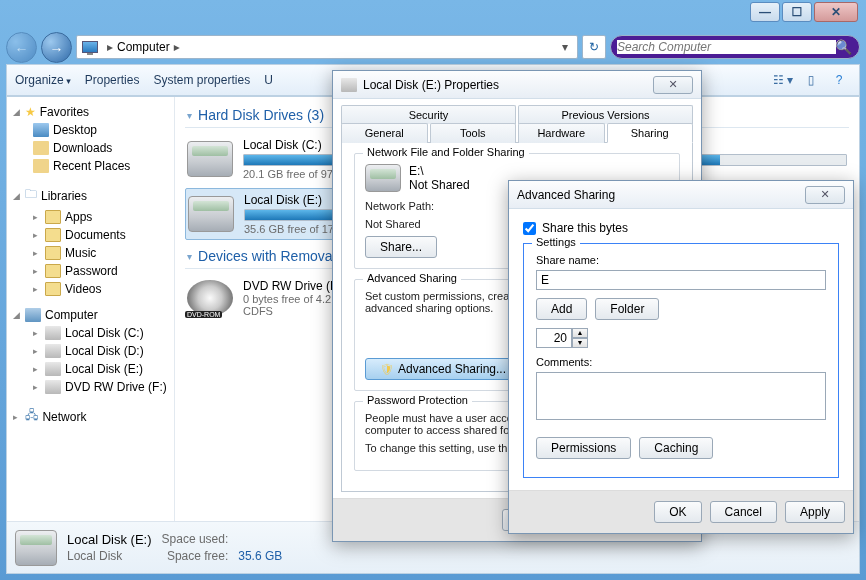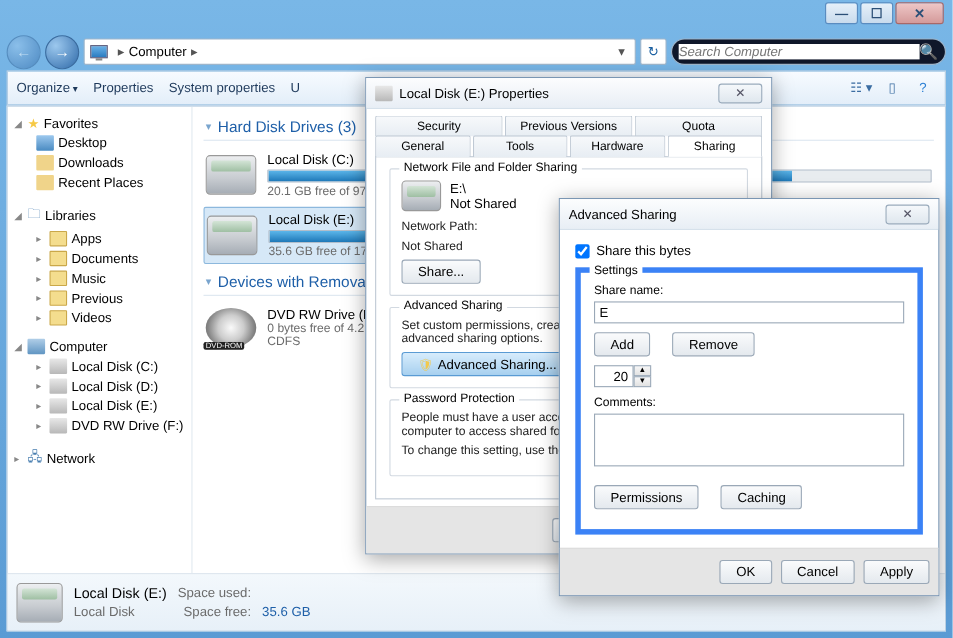--- a/index.html
+++ b/index.html
@@ -14,21 +14,21 @@
 .nav-bar { position: absolute; top: 30px; left: 6px; right: 6px; height: 34px; display: flex; align-items: center; gap: 4px; }
 .nav-circle { width: 31px; height: 31px; border-radius: 50%; background: radial-gradient(circle at 30% 30%, #9cc8ee, #2f6aa9); display: flex; align-items: center; justify-content: center; color: #fff; font-size: 14px; border: 1px solid #3a6b9e; cursor: pointer; }
 .nav-circle.disabled { opacity: 0.55; }
 .breadcrumb { flex: 1; background: #fff; border: 1px solid #9db5cb; height: 24px; display: flex; align-items: center; padding: 0 4px; border-radius: 2px; }
 .bc-icon { width: 18px; height: 18px; margin-right: 4px; display: inline-flex; align-items: center; justify-content: center; }
 .bc-monitor { width: 16px; height: 12px; border: 1px solid #557; background: linear-gradient(#6ab2e8,#2a7bc0); position: relative; }
 .bc-monitor::after { content: ''; position: absolute; bottom: -3px; left: 4px; width: 6px; height: 2px; background: #888; }
 .bc-sep { color: #555; padding: 0 4px; }
 .bc-drop { width: 16px; text-align: center; color: #555; }
 .refresh-btn { width: 24px; height: 24px; background: #fff; border: 1px solid #9db5cb; display: flex; align-items: center; justify-content: center; color: #1a5fa0; border-radius: 2px; cursor: pointer; }
-.search-box { width: 250px; height: 24px; background: #0f172a; border: 1px solid #9db5cb; display: flex; align-items: center; padding: 4px 6px; border-radius: 12px; }
+.search-box { width: 250px; height: 24px; background: #4c1d95; border: 1px solid #9db5cb; display: flex; align-items: center; padding: 4px 6px; border-radius: 12px; }
 .search-box input { flex: 1; border: none; outline: none; color: #777; font-style: italic; }
 .search-icon { color: #5a8cc0; font-size: 14px; }
 
 
 .toolbar { position: absolute; top: 64px; left: 6px; right: 6px; height: 32px; background: linear-gradient(to bottom, #f7fbff, #e3eef9); border: 1px solid #bcd1e3; display: flex; align-items: center; padding: 0 8px; gap: 14px; }
 .tb-item { color: #1e395b; cursor: pointer; }
 .tb-drop::after { content: ' ▾'; font-size: 9px; }
 .tb-right { margin-left: auto; display: flex; gap: 4px; align-items: center; }
 .tb-icon { width: 24px; height: 22px; border: 1px solid transparent; display: flex; align-items: center; justify-content: center; color: #3b6da2; border-radius: 2px; cursor: pointer; }
 
@@ -83,32 +83,32 @@
 .props-body { padding: 6px 8px; }
 .tabs-row { display: flex; gap: 2px; margin-bottom: -1px; position: relative; z-index: 1; }
 .tab { flex: 1; text-align: center; background: linear-gradient(#f7f9fb,#e7edf3); border: 1px solid #bfc9d4; border-bottom: none; padding: 3px 4px; font-size: 11px; cursor: pointer; border-radius: 2px 2px 0 0; }
 .tab.active { background: #fff; border-bottom: 1px solid #fff; }
 .tab-content { border: 1px solid #bfc9d4; padding: 10px 12px; background: #fff; }
 .groupbox { border: 1px solid #d2d9e1; border-radius: 2px; padding: 10px; margin-bottom: 10px; position: relative; }
 .groupbox .gb-title { position: absolute; top: -8px; left: 8px; background: #fff; padding: 0 4px; color: #000; font-size: 11px; }
 .share-row { display: flex; gap: 8px; align-items: flex-start; margin-bottom: 8px; }
 .btn { background: linear-gradient(#fafbfc,#e4e9ee); border: 1px solid #9aa8b7; padding: 3px 14px; border-radius: 3px; font-size: 12px; cursor: pointer; }
 .btn.shield::before { content: '🛡'; font-size: 11px; margin-right: 4px; color: #f2c94c; }
-.btn.highlighted { background: linear-gradient(#d7ecfc, #a7d0ef); border-color: #5a9bd4; }
+.btn.highlighted { background: linear-gradient(#d7ecfc, #a7d0ef); border-color: #5a9bd4; margin-top: 38px; }
 .desc { font-size: 11px; color: #222; margin-bottom: 6px; }
 .dlg-btns { display: flex; justify-content: flex-end; gap: 8px; padding: 10px 8px; background: #e5e5e5; border-top: 1px solid #dcdcdc; }
 
 .adv-body { padding: 12px 14px; }
 .chk { display: flex; align-items: center; gap: 6px; margin-bottom: 8px; cursor: pointer; }
 .chk input { width: 13px; height: 13px; }
-.settings-box { border: 5px solid #3b82f6; padding: 10px 12px; position: relative; }
+.settings-box { border: 1px solid #3b82f6; padding: 10px 12px; position: relative; }
 .settings-box .sb-title { position: absolute; top: -8px; left: 8px; background: #fff; padding: 0 4px; font-size: 11px; }
 .lbl { font-size: 11px; margin-bottom: 4px; display: block; }
 .txt { width: 100%; border: 1px solid #9aa8b7; padding: 2px 4px; font-size: 12px; }
-.row { display: flex; align-items: center; gap: 20px; margin: 8px 0; }
+.row { display: flex; align-items: center; gap: 8px; margin: 8px 0; }
 .spinner { display: flex; }
 .spinner input { width: 36px; text-align: right; padding: 2px 4px; border: 1px solid #9aa8b7; }
 .spin-btns { display: flex; flex-direction: column; }
 .spin-up, .spin-down { width: 16px; height: 10px; border: 1px solid #9aa8b7; background: linear-gradient(#f7f7f7,#e2e2e2); font-size: 7px; line-height: 7px; text-align: center; cursor: pointer; }
 textarea.txt { height: 48px; resize: none; }
 </style>
 </head>
 <body>
 
 <div class="win-controls">
@@ -189,21 +189,21 @@
             <span>Documents</span>
           </div>
         <div class="sb-item">
             <span class="sb-caret">▸</span>
             <span class="sb-ico ico-fold"></span>
             <span>Music</span>
           </div>
         <div class="sb-item">
             <span class="sb-caret">▸</span>
             <span class="sb-ico ico-fold"></span>
-            <span>Previous</span>
+            <span>Password</span>
           </div>
         <div class="sb-item">
             <span class="sb-caret">▸</span>
             <span class="sb-ico ico-fold"></span>
             <span>Videos</span>
           </div>
       </div>
       <div class="sb-group">
         <div class="sb-head">
             <span class="sb-caret">◢</span>
@@ -290,21 +290,20 @@
 <div class="dialog" style="top:70px; left:332px; width:370px;">
   <div class="dlg-title">
     <span class="sb-ico ico-drive dlg-title-icon"></span>
     <span>Local Disk (E:) Properties</span>
     <div class="dlg-close">✕</div>
   </div>
   <div class="props-body">
     <div class="tabs-row">
       <div class="tab">Security</div>
       <div class="tab">Previous Versions</div>
-      <div class="tab">Quota</div>
     </div>
     <div class="tabs-row">
       <div class="tab">General</div>
       <div class="tab">Tools</div>
       <div class="tab">Hardware</div>
       <div class="tab active">Sharing</div>
     </div>
     <div class="tab-content">
       <div class="groupbox">
         <span class="gb-title">Network File and Folder Sharing</span>
@@ -347,21 +346,21 @@
     <label class="chk">
       <input type="checkbox" checked="" style="">
       <span>Share this bytes</span>
     </label>
     <div class="settings-box">
       <span class="sb-title">Settings</span>
       <span class="lbl">Share name:</span>
       <input class="txt" value="E" style="">
       <div class="row">
         <button class="btn">Add</button>
-        <button class="btn">Remove</button>
+        <button class="btn">Folder</button>
       </div>
       <div class="row">
         <div class="spinner">
           <input value="20" style="">
           <div class="spin-btns">
             <div class="spin-up">▲</div>
             <div class="spin-down">▼</div>
           </div>
         </div>
       </div>

